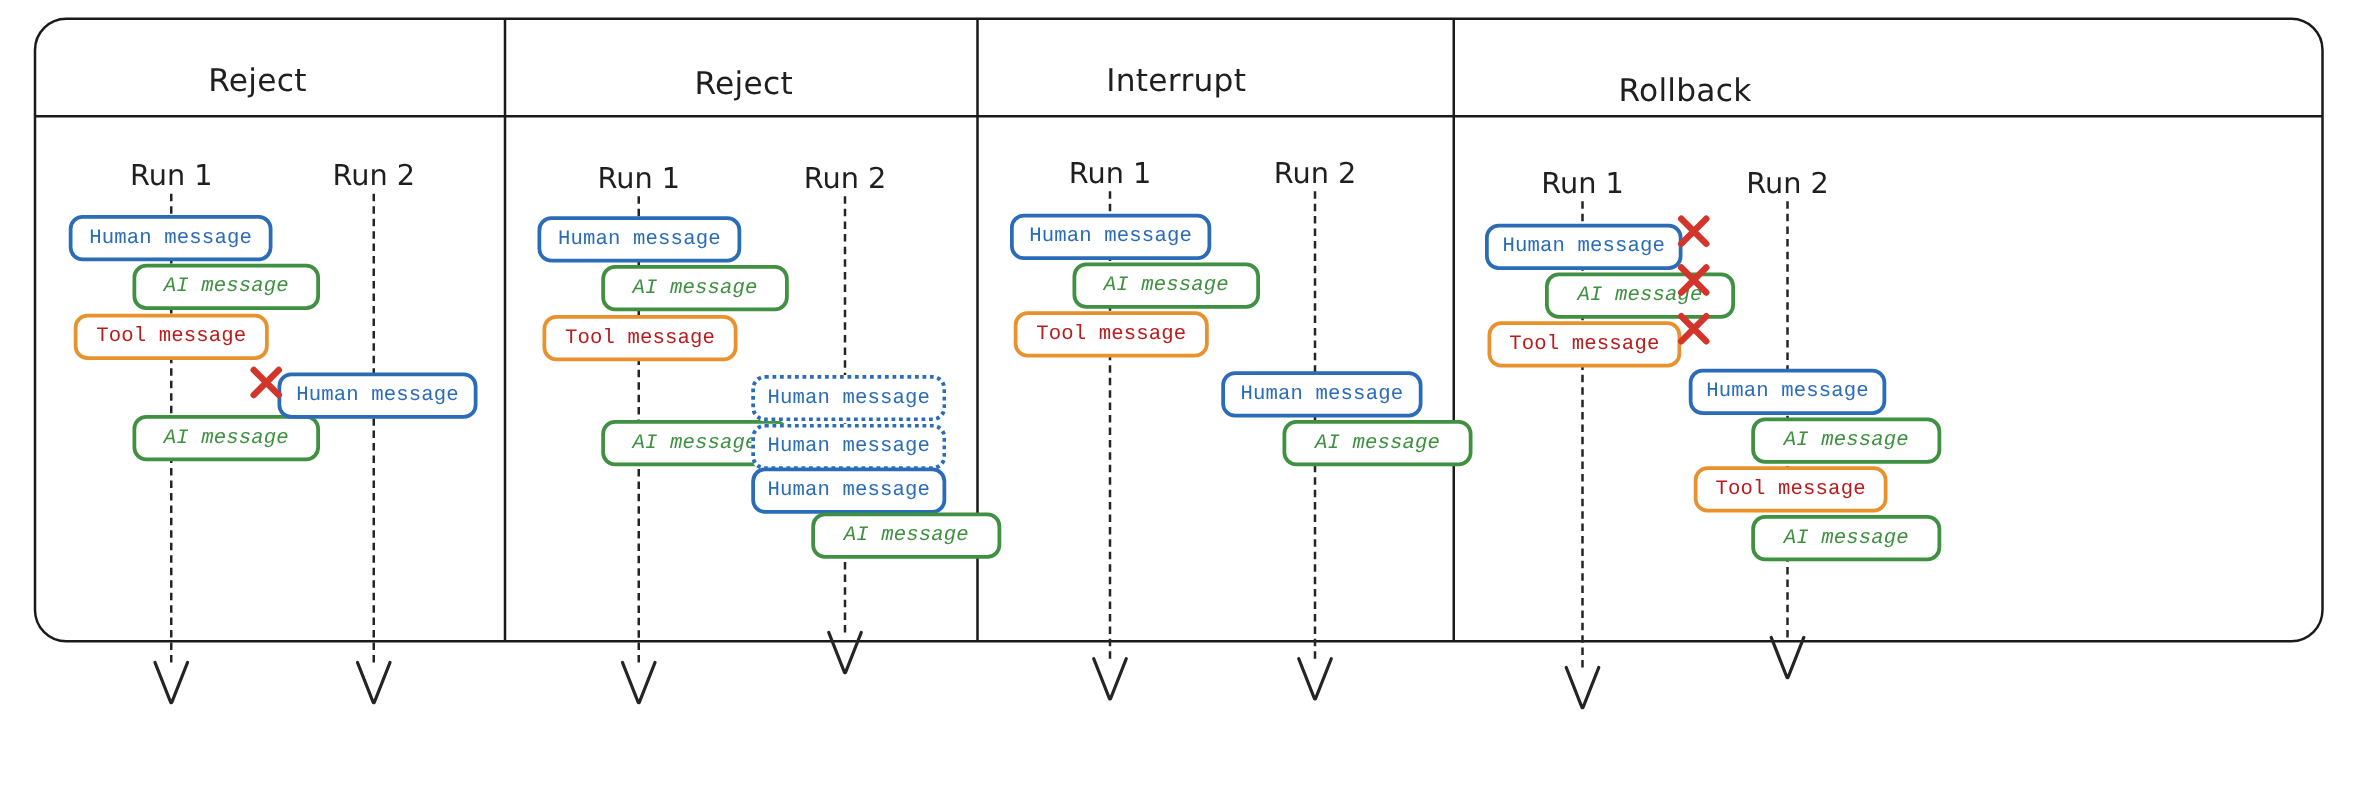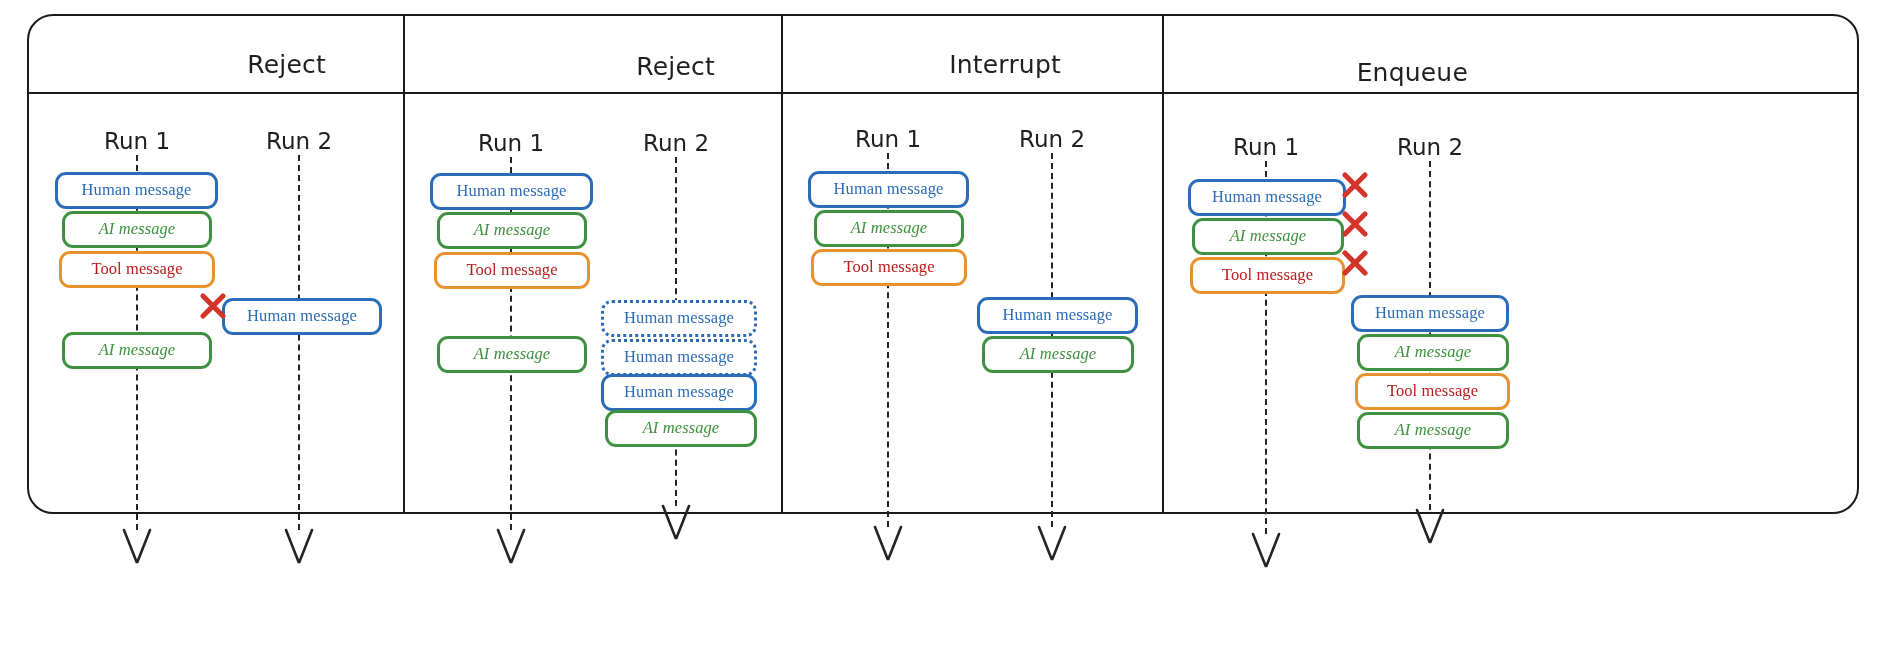--- a/index.html
+++ b/index.html
@@ -47,21 +47,21 @@
     position: absolute;
     top: 16px;
     width: 0;
     height: 496px;
     border-left: 2.2px solid #1a1a1a;
   }
 
   
   .panel-header {
     position: absolute;
-    text-align: right;
+    text-align: center;
     font-family: "DejaVu Sans", sans-serif;
     font-size: 25px;
     color: #1f1f1f;
     letter-spacing: .2px;
     white-space: nowrap;
   }
   .run-label {
     position: absolute;
     font-family: "DejaVu Sans", sans-serif;
     font-size: 23px;
@@ -88,28 +88,28 @@
   .msg {
     position: absolute;
     box-sizing: border-box;
     display: flex;
     align-items: center;
     justify-content: center;
     background: #ffffff;
     border-radius: 11px;
     border-width: 3px;
     border-style: solid;
-    font-family: Liberation Serif, serif;
+    font-family: Liberation Mono, monospace;
     font-size: 16.5px;
     line-height: 1;
     white-space: nowrap;
     letter-spacing: .1px;
   }
   .msg.human  { border-color: #2b6cb8; color: #2b6cb8; }
-  .msg.ai     { border-color: #3f9040; color: #3f9040; font-style: italic; }
+  .msg.ai     { border-color: #3f9040; color: #3f9040; font-style: italic; margin-left: 44px; }
   .msg.tool   { border-color: #e8922e; color: #b91c1c; }
   .msg.dotted { border-style: dotted; border-width: 3.4px; }
 
   
   .xmark {
     position: absolute;
     transform: translate(-50%, -50%);
   }
 </style>
 </head>
@@ -122,21 +122,21 @@
 
   <div id="dividers-layer">
       <div class="divider" style="left: 403px;"></div>
       <div class="divider" style="left: 781px;"></div>
       <div class="divider" style="left: 1162px;"></div>
     </div>
   <div id="headers-layer">
       <div class="panel-header" style="left: 86px; top: 50px; width: 240px;">Reject</div>
       <div class="panel-header" style="left: 475px; top: 52px; width: 240px;">Reject</div>
       <div class="panel-header" style="left: 821px; top: 50px; width: 240px;">Interrupt</div>
-      <div class="panel-header" style="left: 1228px; top: 58px; width: 240px;">Enqueue</div>
+      <div class="panel-header" style="left: 1228px; top: 58px; width: 240px;">Rollback</div>
     </div>
   <div id="runs-layer">
       <div class="run-label" style="left: 137px; top: 128px;">Run 1</div>
       <div class="lifeline" style="left: 137px; top: 155px; height: 375px;"></div>
       <div class="arrowhead" style="left: 137px; top: 528px;"><svg width="34" height="40" viewBox="0 0 34 40">
           <path d="M4 2 L16.6 34 M30 2 L17.4 34" stroke="#242424" stroke-width="2.6" fill="none" stroke-linecap="round"></path>
         </svg></div>
       <div class="run-label" style="left: 299px; top: 128px;">Run 2</div>
       <div class="lifeline" style="left: 299px; top: 155px; height: 375px;"></div>
       <div class="arrowhead" style="left: 299px; top: 528px;"><svg width="34" height="40" viewBox="0 0 34 40">

